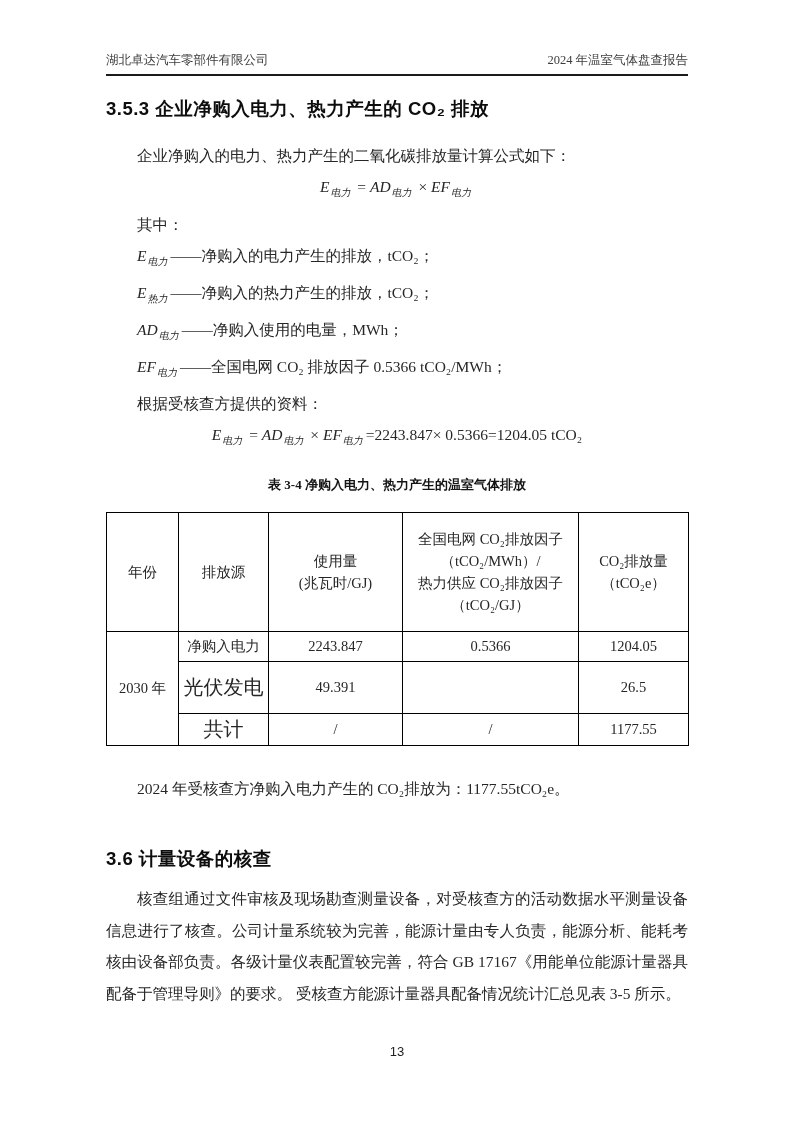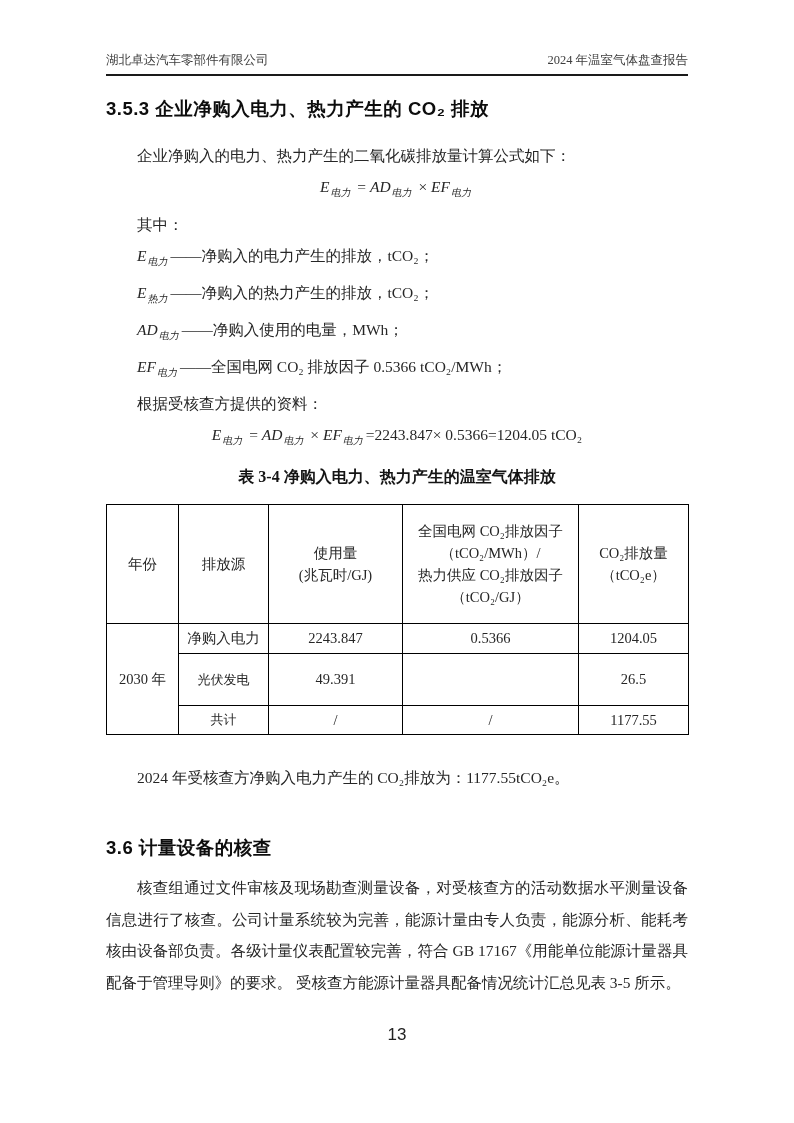--- a/index.html
+++ b/index.html
@@ -67,23 +67,23 @@
   }
   .fsub {
     font-style: italic;
     font-size: 10px;
     vertical-align: -4px;
     margin: 0 3px 0 1px;
   }
   .table-caption {
     text-align: center;
     font-weight: 700;
-    font-size: 16px;
+    font-size: 13px;
     line-height: 31px;
-    margin: 4px;
+    margin: 12px;
     color: #141414;
   }
   
   table.data-table {
     border-collapse: collapse;
     table-layout: fixed;
     width: 582px;
     margin-top: 12px;
     font-size: 14.5px;
     color: #262626;
@@ -100,39 +100,39 @@
     white-space: pre-line;
     line-height: 22px;
     height: 119px;
   }
   tr.row-1 td { height: 30px; margin-top: 11px; }
   tr.row-2 td { height: 52px; }
   tr.row-3 td { height: 29px; }
   td.src-hei {
     font-family: Liberation Sans, sans-serif;
     font-weight: 700;
-    font-size: 13px;
+    font-size: 20px;
   }
   td.valign-top { vertical-align: top; padding-top: 4px; }
   
   .summary { margin-top: 28px; }
   .body-para {
     font-size: 15.5px;
     line-height: 31.5px;
     margin: 12px 0 0 0;
     text-indent: 2em;
     text-align: justify;
   }
   .page-footer {
     position: absolute;
     left: 0;
     right: 0;
-    bottom: 78px;
-    text-align: center;
-    font-size: 17px;
+    bottom: 64px;
+    text-align: center;
+    font-size: 13px;
     color: #222;
     font-family: "Liberation Sans", "DejaVu Sans", sans-serif;
   }
 </style>
 </head>
 <body>
 
 <div class="page">
 
   <div class="doc-header">

